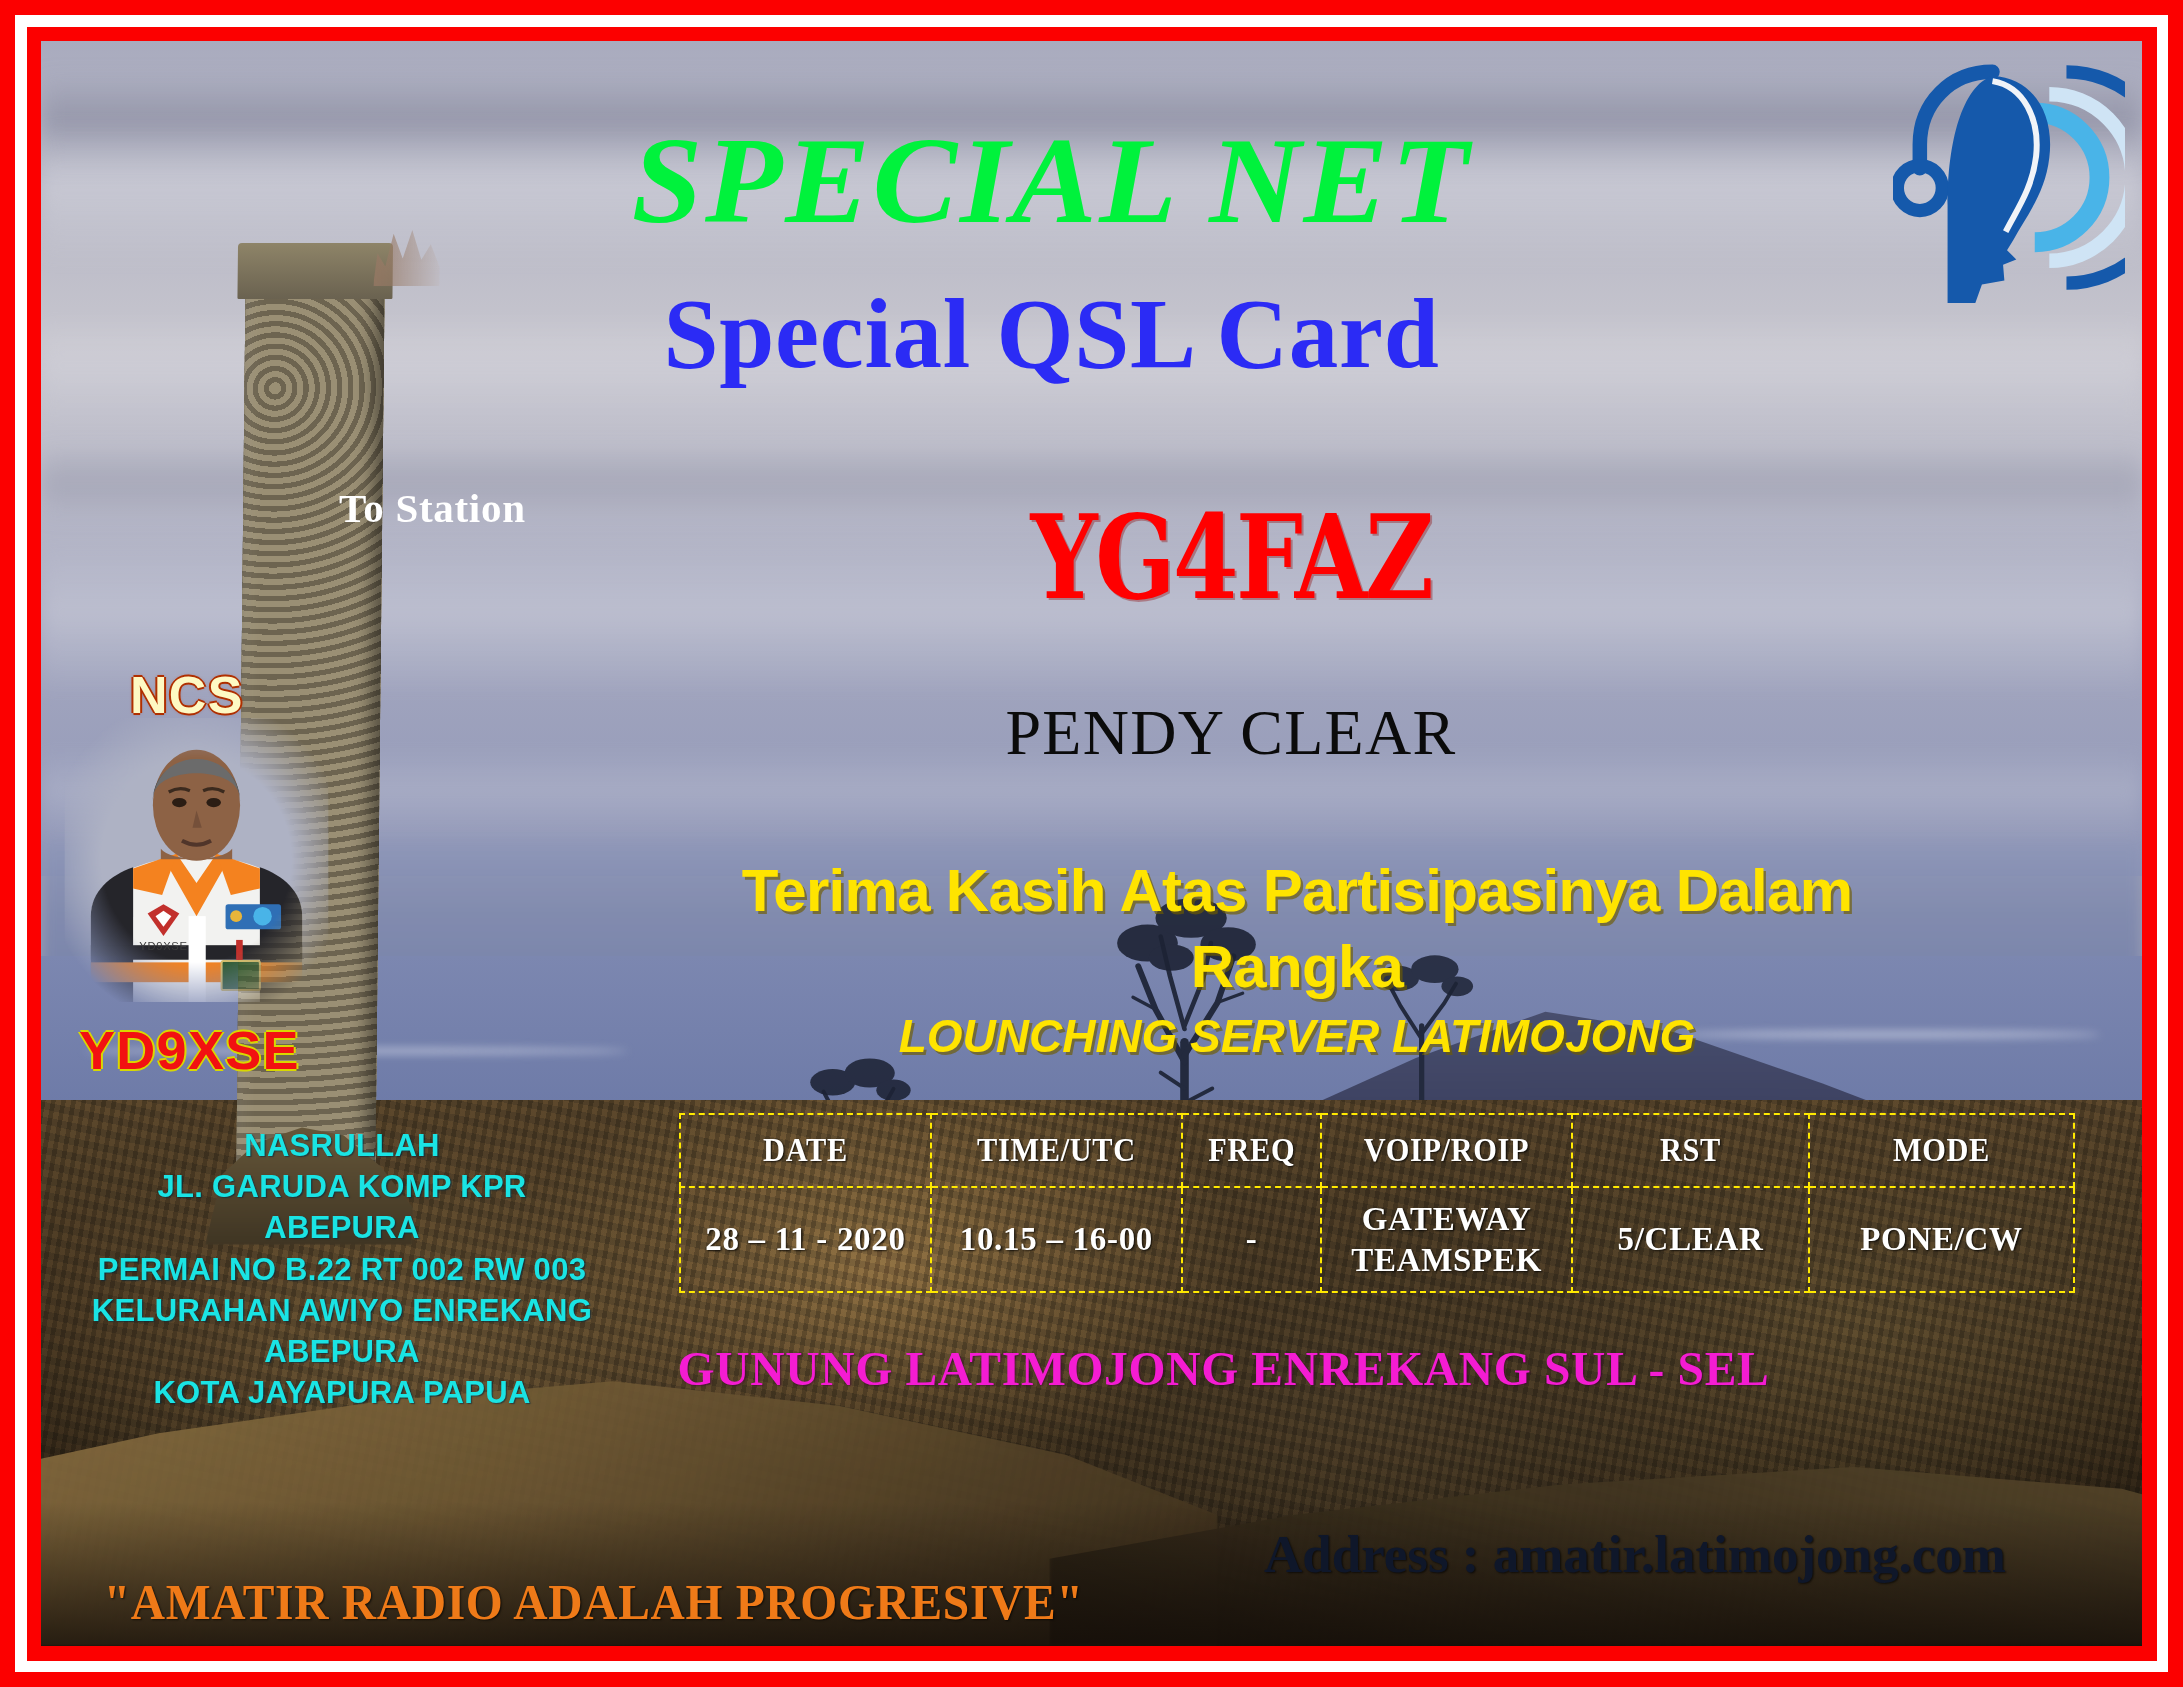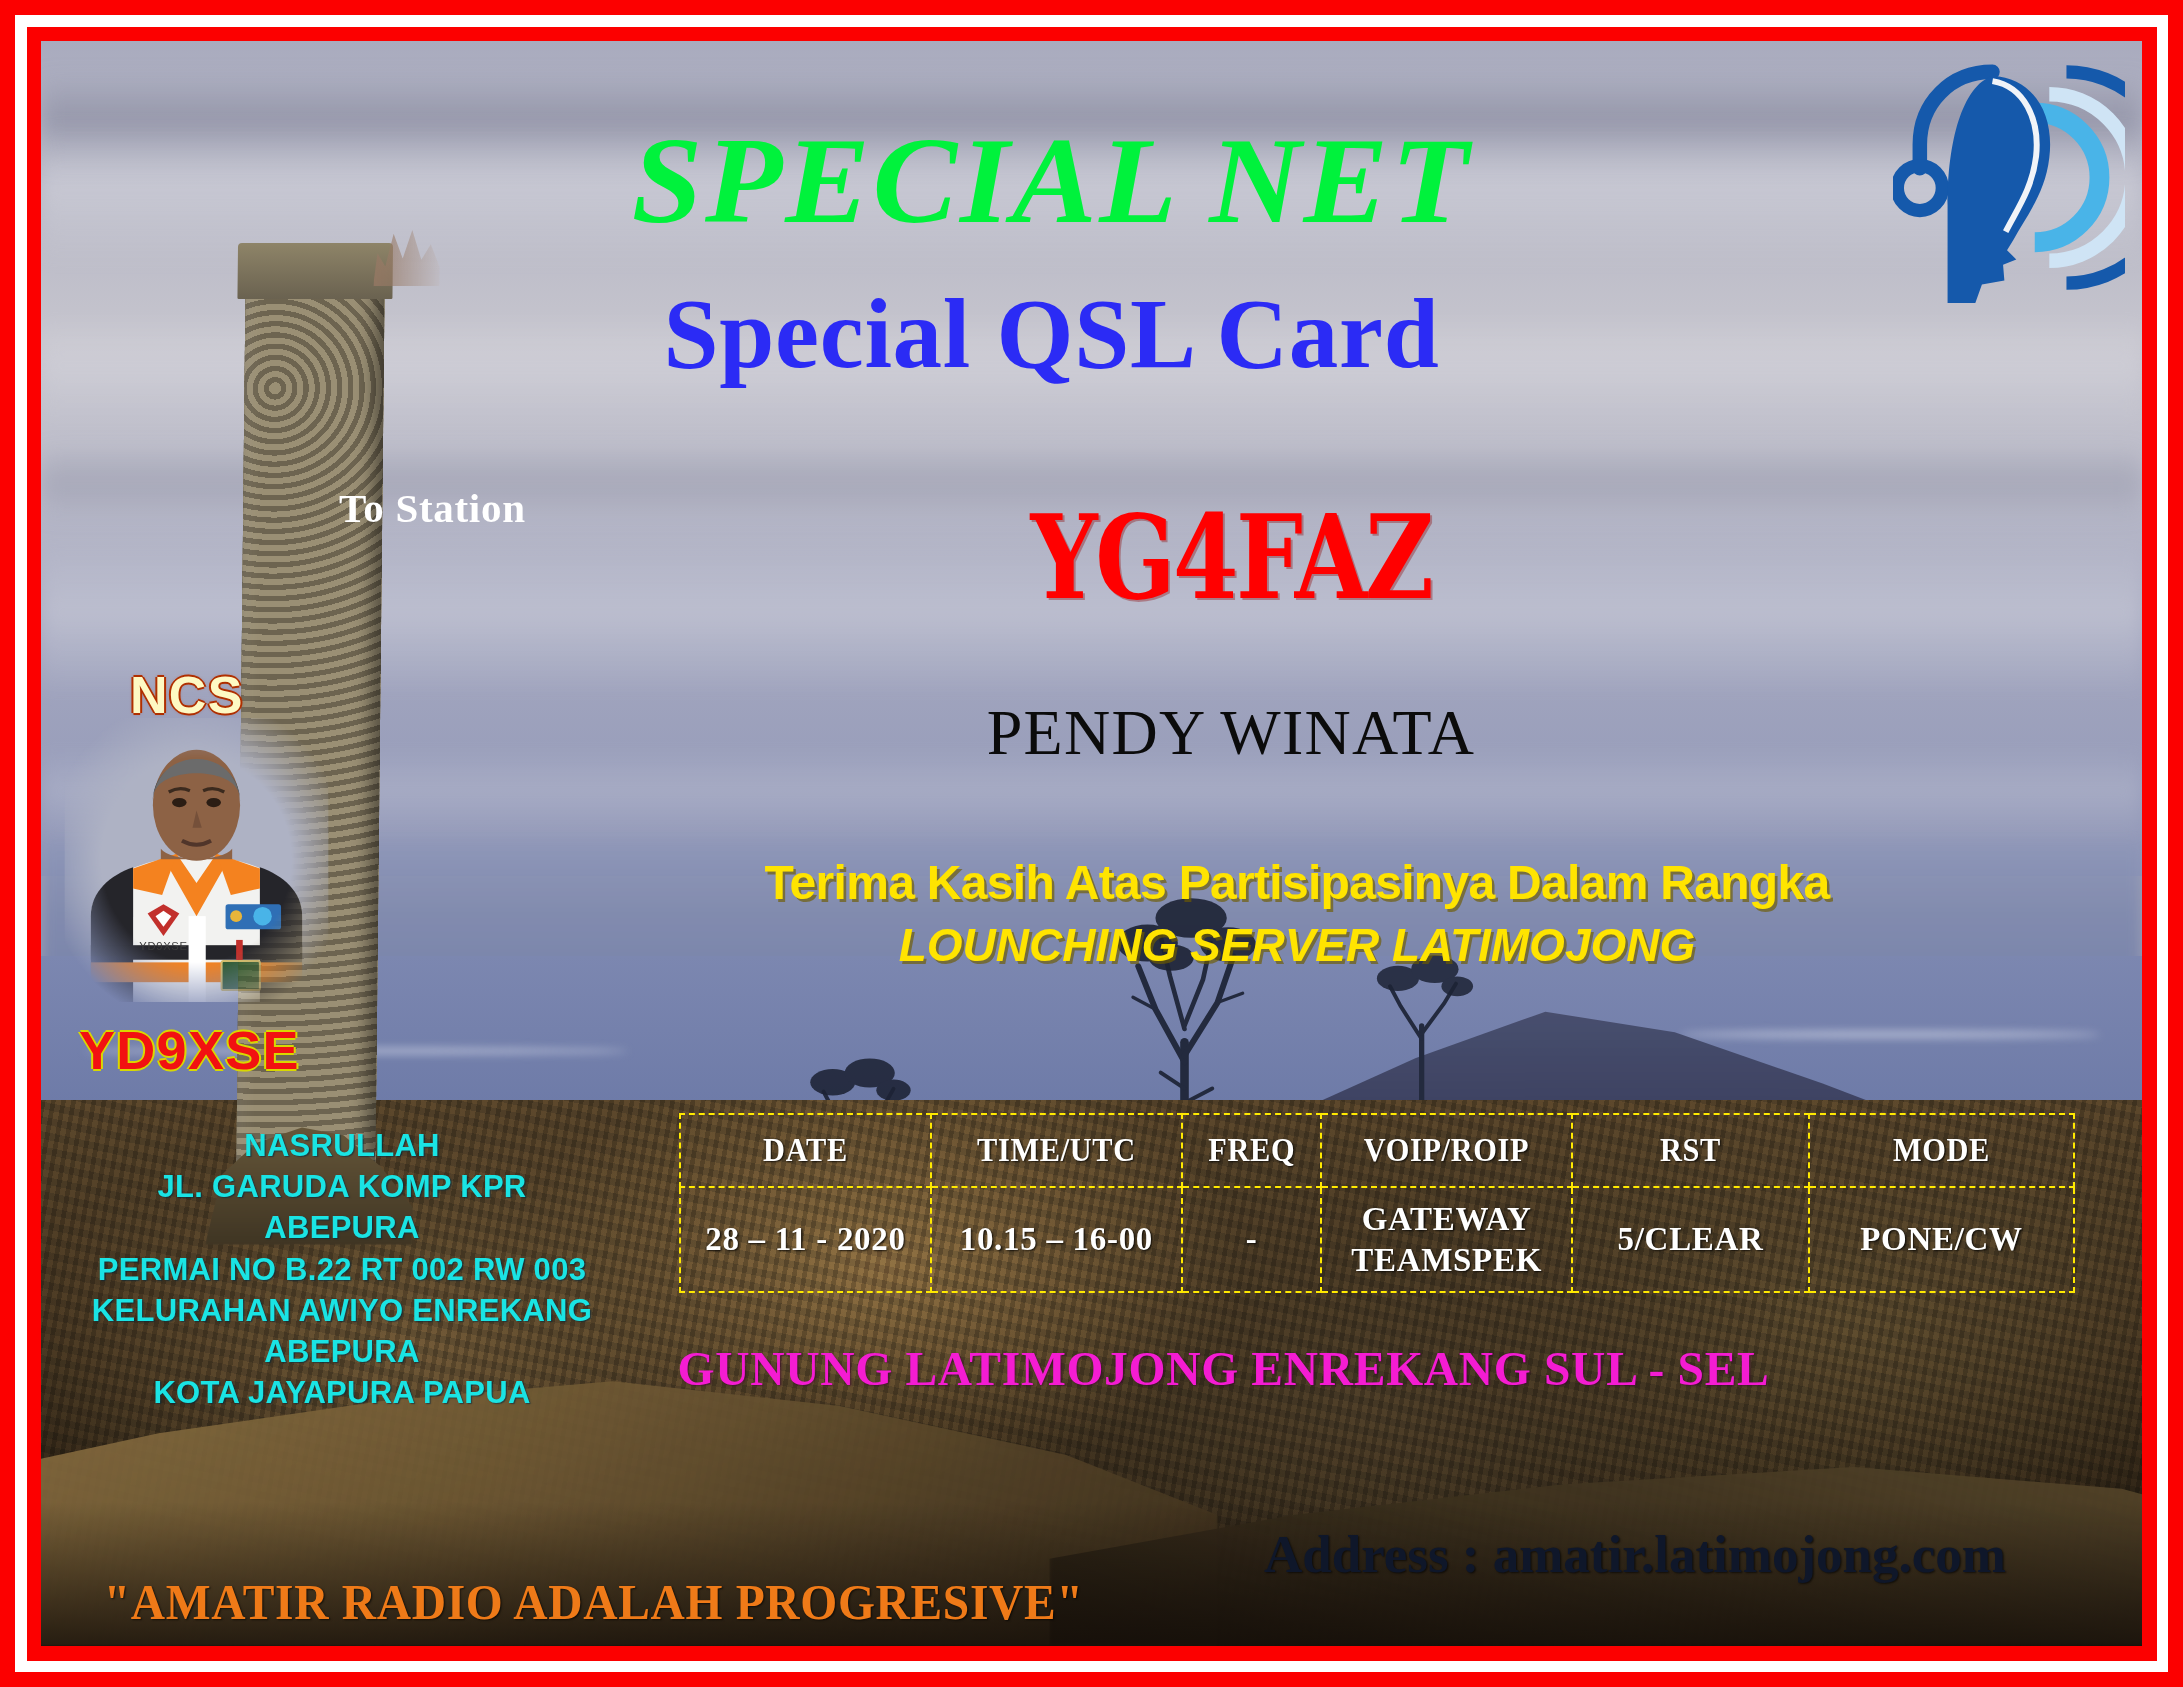--- a/index.html
+++ b/index.html
@@ -209,21 +209,21 @@
     text-align:center;
     font-family:"Liberation Serif", serif;
     font-weight:normal; font-size:64px; line-height:1;
     color:#0b0b0b; letter-spacing:1.3px;
   }
 
   
   .ty-block{ position:absolute; left:708px; top:853px; width:1178px; text-align:center; }
   .ty-line1{
     font-family:"Liberation Sans", sans-serif;
-    font-weight:bold; font-size:48px; line-height:1.26;
+    font-weight:bold; font-size:60px; line-height:1.26;
     color:#ffe400;
     text-shadow:2.6px 2.6px 0 rgba(110,92,0,.65);
     letter-spacing:-0.7px;
   }
   .ty-line2{
     font-family:"Liberation Sans", sans-serif;
     font-weight:bold; font-style:italic; font-size:46px; line-height:1.4;
     color:#ffe400;
     text-shadow:2.6px 2.6px 0 rgba(110,92,0,.65);
     letter-spacing:0px;
@@ -445,21 +445,21 @@
         <path d="M150 44 C 198 52 222 102 216 158 C 210 208 186 240 170 272" fill="none" stroke="#f0f3f8" stroke-width="9"></path>
       </svg>
     </div>
 
     <div class="title-special-net">SPECIAL NET</div>
     <div class="title-qsl">Special QSL Card</div>
 
     <div class="to-station">To Station</div>
 
     <div class="callsign">YG4FAZ</div>
-    <div class="opname">PENDY WINATA</div>
+    <div class="opname">PENDY CLEAR</div>
 
     <div class="ty-block">
       <div class="ty-line1">Terima Kasih Atas Partisipasinya Dalam Rangka</div>
       <div class="ty-line2">LOUNCHING SERVER LATIMOJONG</div>
     </div>
 
     <div class="ncs-label">NCS</div>
     <div id="ncs-photo">
       <svg width="265" height="284" viewBox="0 0 400 430">
         <defs>

